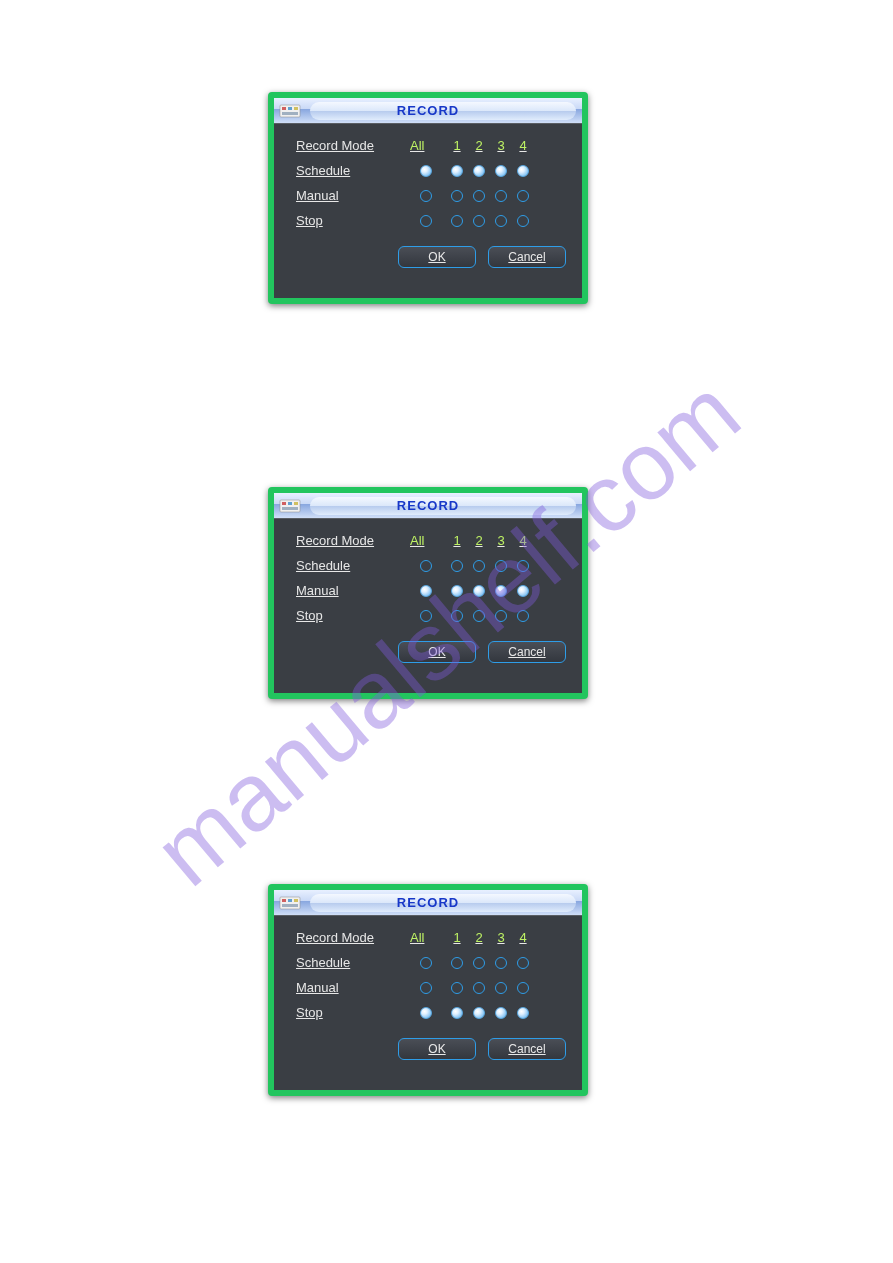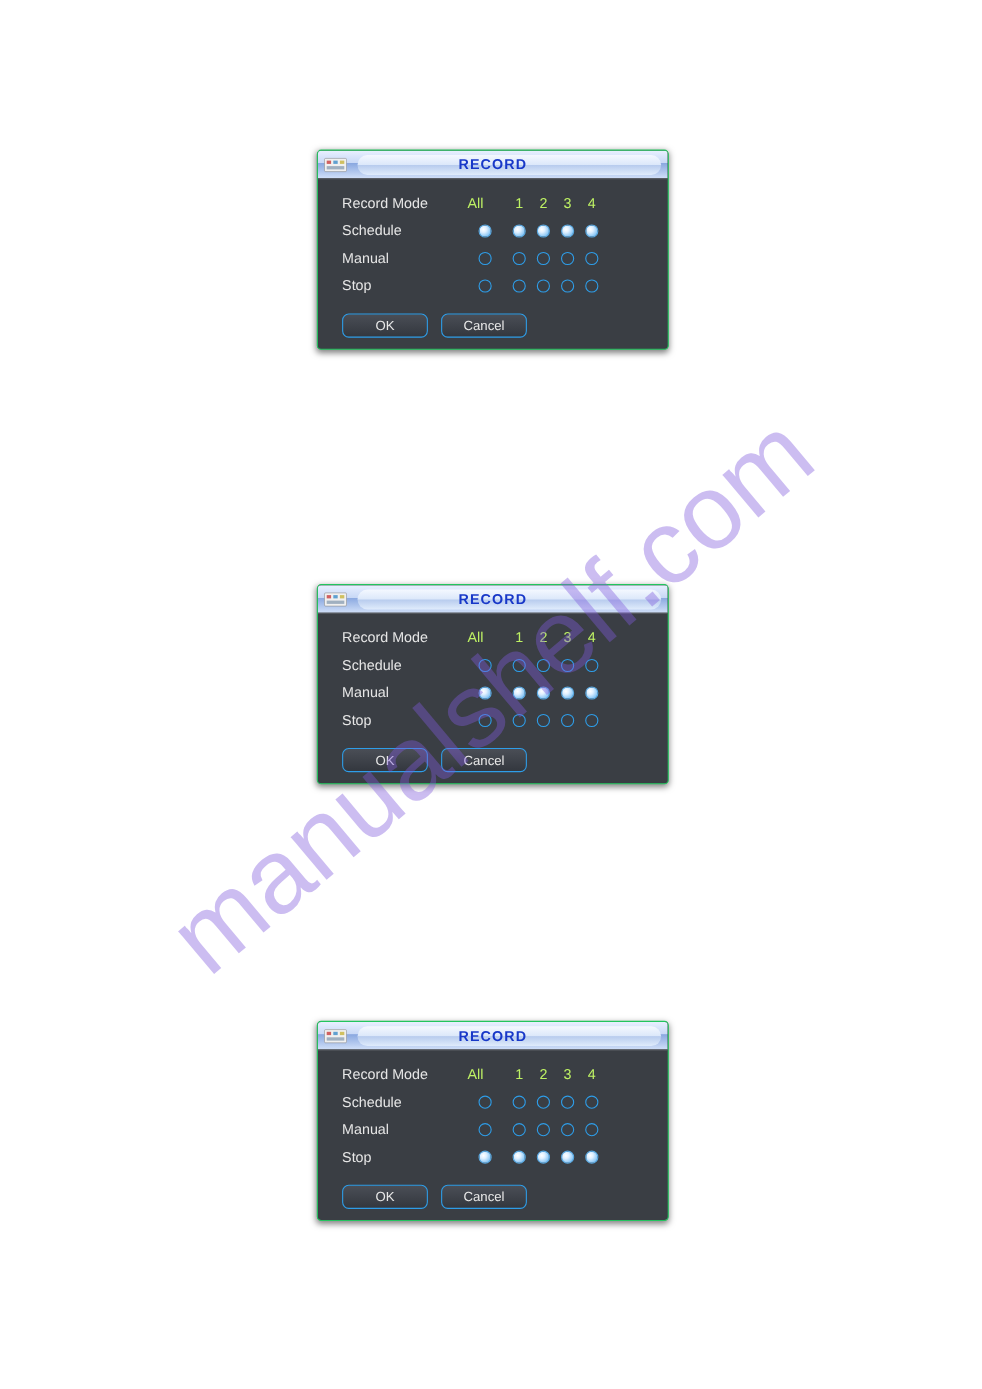--- a/index.html
+++ b/index.html
@@ -18,28 +18,27 @@
     transform: translate(-50%, -50%) rotate(-40deg);
     font-size: 96px;
     color: rgba(128, 90, 220, 0.4);
     font-weight: normal;
     white-space: nowrap;
     z-index: 5;
     pointer-events: none;
   }
   .dialog {
     position: absolute;
-    left: 288px;
+    left: 268px;
     width: 320px;
     background: #3a3e44;
-    border: 1px solid #22c55e;
+    border: 6px solid #22c55e;
     border-radius: 4px;
     box-shadow: 0 2px 6px rgba(0,0,0,0.5);
     overflow: hidden;
-    margin-top: 44px;
   }
   .dialog1 { top: 92px; }
   .dialog2 { top: 487px; }
   .dialog3 { top: 884px; }
   .titlebar {
     height: 26px;
     background: linear-gradient(to bottom, #e8f0ff 0%, #c8d8f6 45%, #8aa8e0 46%, #d0dff8 100%);
     display: flex;
     align-items: center;
     padding-left: 4px;
@@ -62,23 +61,24 @@
     font-size: 13px;
     padding-right: 30px;
     letter-spacing: 1px;
     background: linear-gradient(to bottom, #f4f8ff 0%, #dce8fa 48%, #b8ccee 52%, #e0ecfc 100%);
     height: 18px;
     line-height: 18px;
     border-radius: 9px;
     margin-right: 6px;
   }
   .body {
-    padding: 14px 16px 6px 22px;
+    padding: 14px 16px 26px 22px;
     color: #e8e8e8;
     font-size: 13px;
+    text-decoration: underline;
   }
   .grid {
     display: grid;
     grid-template-columns: 110px 40px 22px 22px 22px 22px;
     row-gap: 10px;
     align-items: center;
   }
   .hdr { color: #bef264; font-size: 13px; text-align: center; }
   .hdr-all { text-align: left; padding-left: 4px; }
   .lbl { color: #e6e6e6; }
@@ -89,20 +89,21 @@
     border: 1.5px solid #2e9de8;
     background: transparent;
     display: inline-block;
   }
   .radio.sel {
     background: radial-gradient(circle at 35% 35%, #ffffff 0%, #e0f0ff 30%, #8ec8f5 70%, #5aa8e0 100%);
     border-color: #5aa8e0;
   }
   .buttons {
     display: flex;
+    justify-content: flex-end;
     gap: 12px;
     margin-top: 18px;
     margin-bottom: 4px;
   }
   .btn {
     min-width: 78px;
     height: 22px;
     border: 1px solid #2e9de8;
     border-radius: 6px;
     background: linear-gradient(to bottom, #4a4e56 0%, #33373e 100%);

